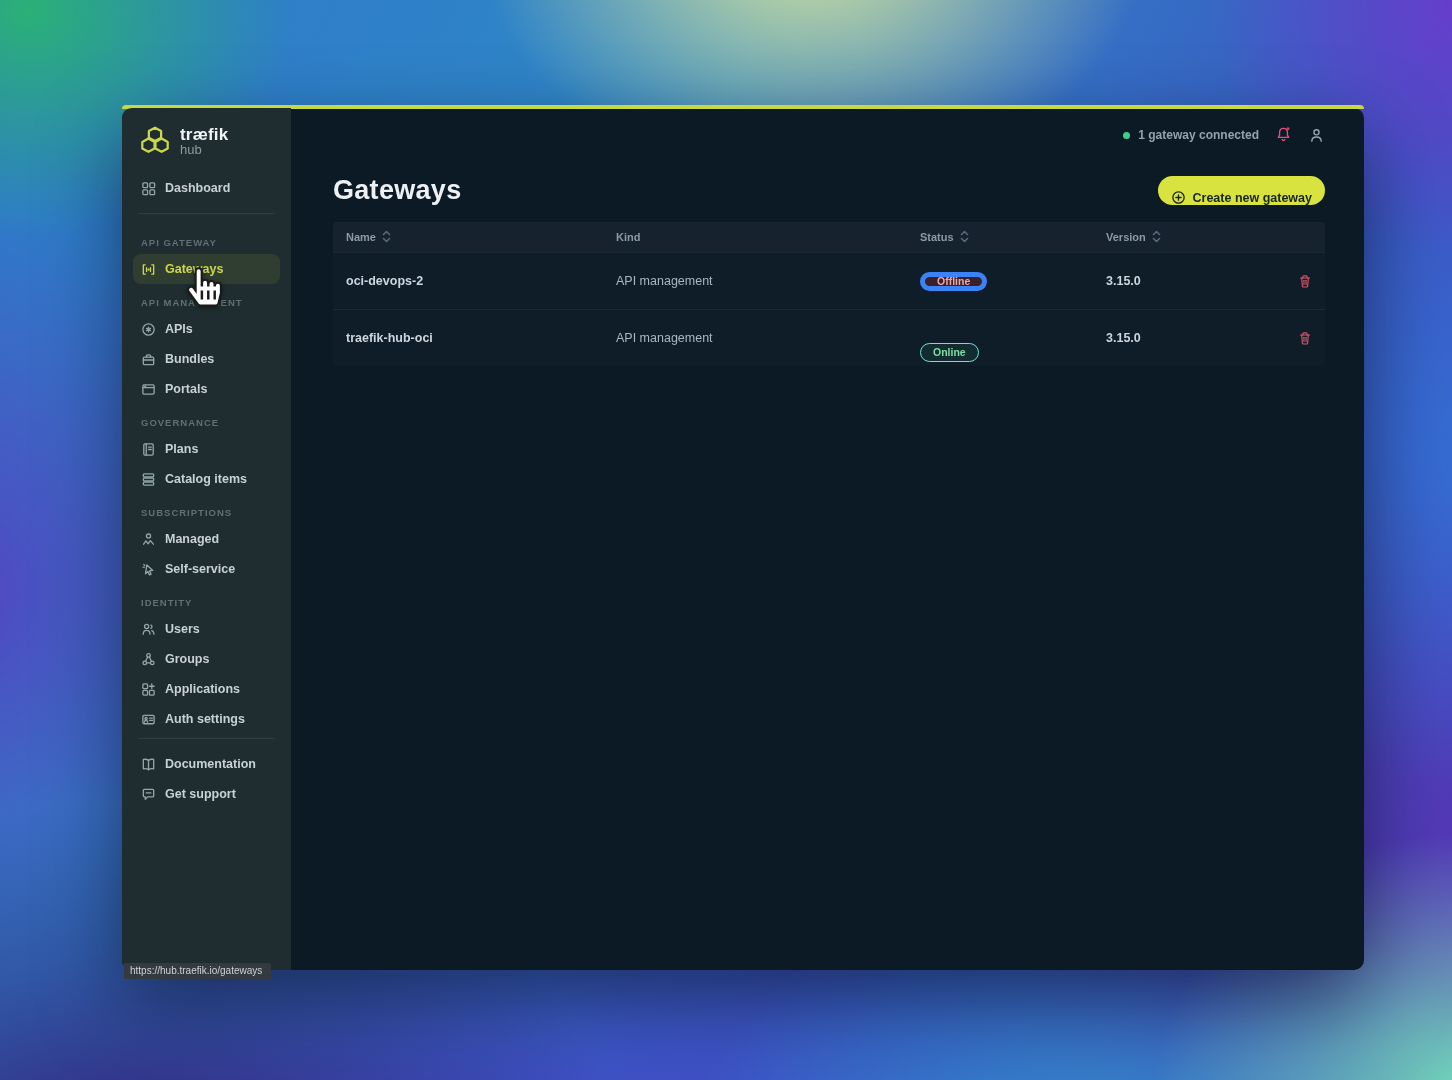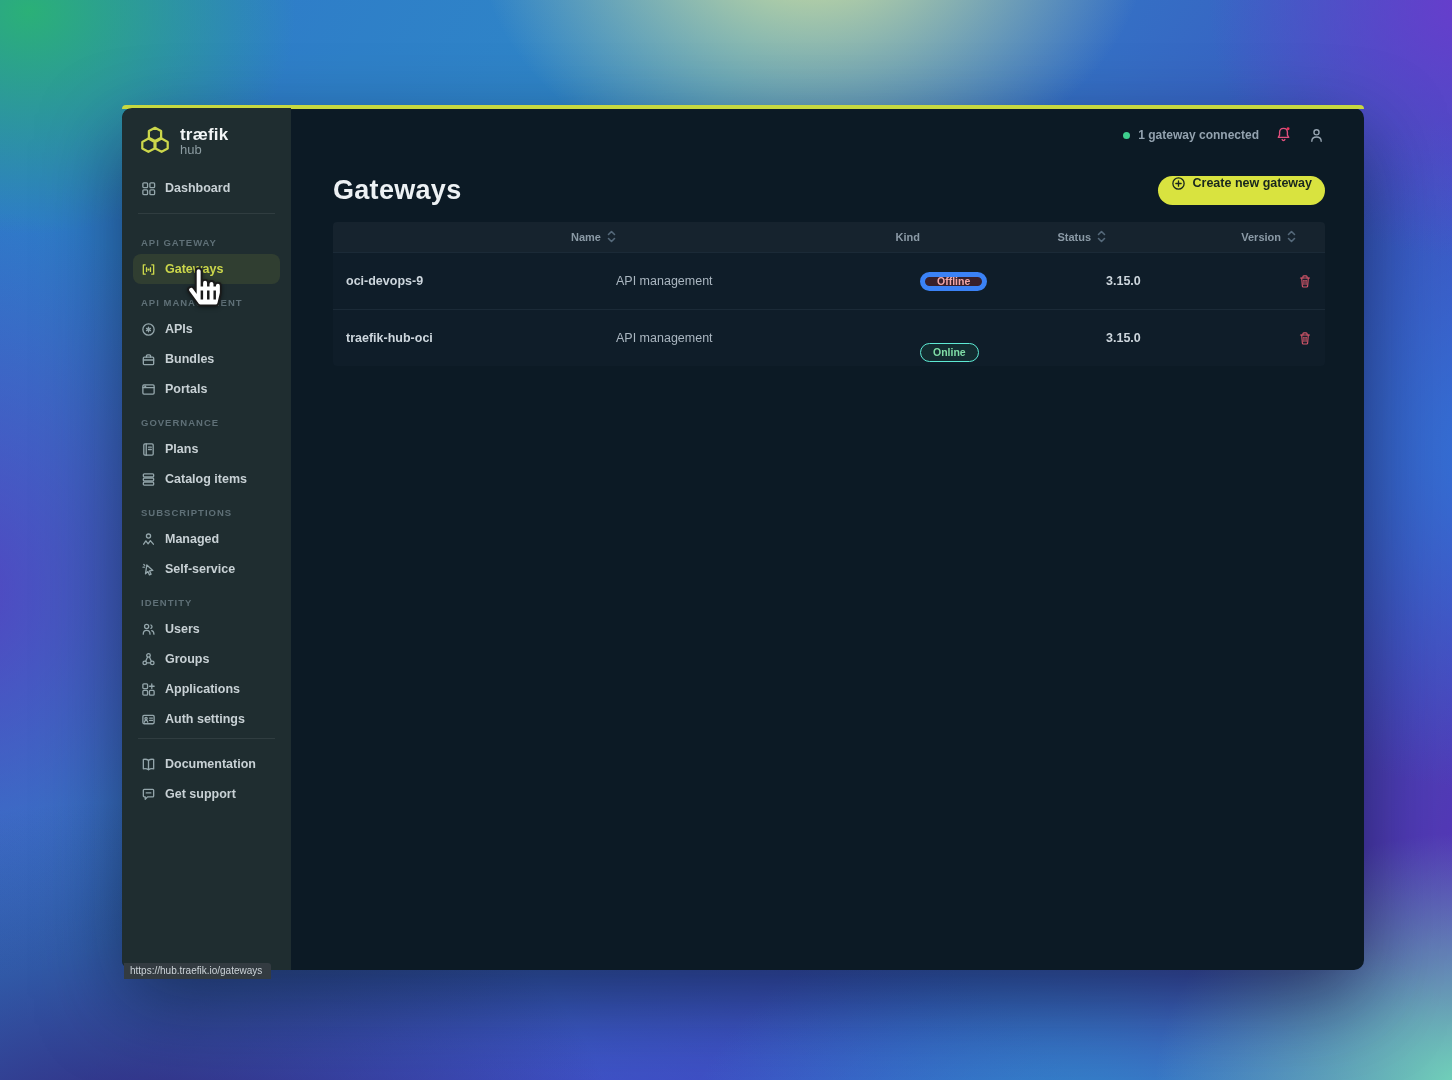--- a/index.html
+++ b/index.html
@@ -53,32 +53,32 @@
   
   .main { flex:1; position:relative; padding:0 39px 0 42px; display:flex; flex-direction:column; }
   .topbar { height:54px; display:flex; align-items:center; justify-content:flex-end; gap:16px; }
   .gw-status { display:flex; align-items:center; gap:8px; color:#93a2af; font-size:12px; font-weight:600; }
   .gw-dot { width:7px; height:7px; border-radius:50%; background:#3ecf8e; }
   .icon-btn { position:relative; display:flex; align-items:center; }
   .icon-btn svg { fill:none; stroke-linecap:round; stroke-linejoin:round; }
   .page-head { margin-top:12px; height:32px; display:flex; align-items:center; justify-content:space-between; }
   .page-title { font-size:27px; font-weight:700; color:#edf1f4; letter-spacing:.3px; }
   .create-btn {
-    display:flex; align-items:flex-start; gap:7px; height:29px; padding:0 13px;
+    display:flex; align-items:flex-end; gap:7px; height:29px; padding:0 13px;
     background:#d9e33f; color:#18261e; border:none; border-radius:15px;
     font-family:inherit; font-size:12.5px; font-weight:700; cursor:pointer;
   }
   
   .table { margin-top:16px; border-radius:4px; overflow:hidden; }
   .thead {
     display:grid; grid-template-columns:270px 304px 186px 190px 1fr;
     background:#16232e; height:30px; align-items:center; padding:0 13px;
     color:#8b9aa6; font-size:11px; font-weight:700;
   }
-  .th { display:flex; align-items:center; gap:6px; cursor:default;justify-content:flex-end; }
+  .th { display:flex; align-items:center; gap:6px; cursor:default; }
   .sort-icon svg { width:9px; height:13px; stroke:#55697a; fill:none; stroke-width:1.6;
     stroke-linecap:round; stroke-linejoin:round; }
   .trow {
     display:grid; grid-template-columns:270px 304px 186px 190px 1fr;
     align-items:center; height:57px; padding:0 13px;
     background:#0f1d29; border-top:1px solid #1b2a37;
     color:#cdd6dd; font-size:12.5px; font-weight:600;
   }
   .cell-kind { color:#aab6c0; font-weight:500; }
   .pill {
@@ -337,21 +337,21 @@
             <svg viewBox="0 0 9 13">
                 <path d="M1.5 4.5 L4.5 1.5 L7.5 4.5"></path>
                 <path d="M1.5 8.5 L4.5 11.5 L7.5 8.5"></path>
               </svg>
           </span>
         </div>
         <div></div>
       </div>
 
       <div class="trow">
-        <div class="cell-name">oci-devops-9</div>
+        <div class="cell-name">oci-devops-2</div>
         <div class="cell-kind">API management</div>
         <div><span class="pill offline">Offline</span></div>
         <div>3.15.0</div>
         <div class="trash-btn">
           <svg viewBox="0 0 16 17">
             <path d="M2.8 4.5 H13.2"></path>
             <path d="M5.6 4.5 V3.2 a1.1 1.1 0 0 1 1.1 -1.1 h2.6 a1.1 1.1 0 0 1 1.1 1.1 V4.5"></path>
             <path d="M4.2 4.5 L5 13.8 a1.1 1.1 0 0 0 1.1 1 h3.8 a1.1 1.1 0 0 0 1.1 -1 L11.8 4.5"></path>
             <path d="M6.8 7.2 V12"></path>
               <path d="M9.2 7.2 V12"></path>

